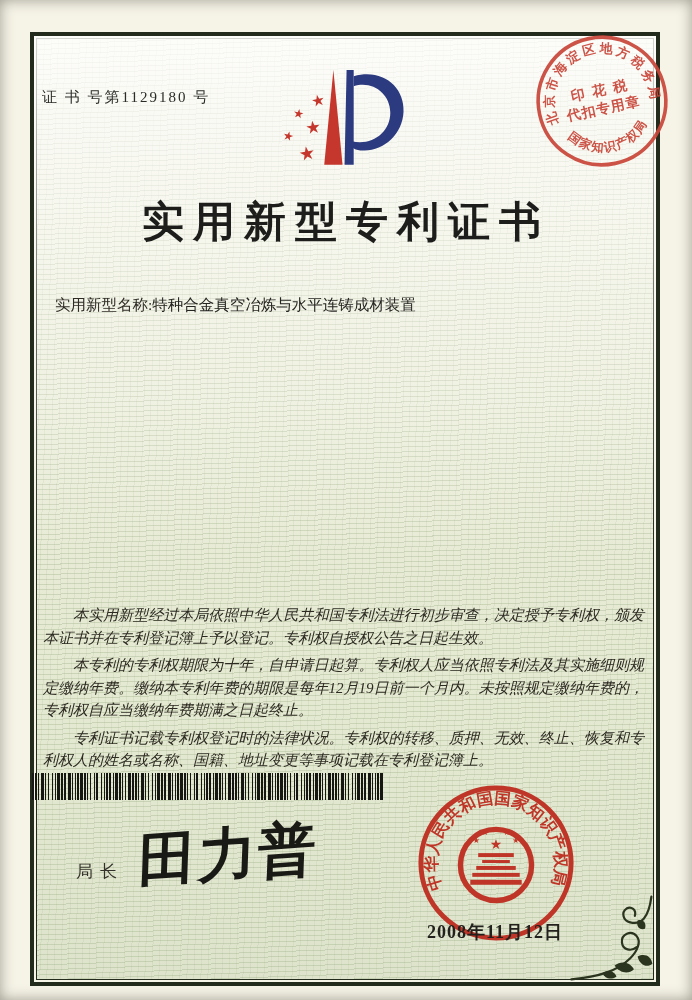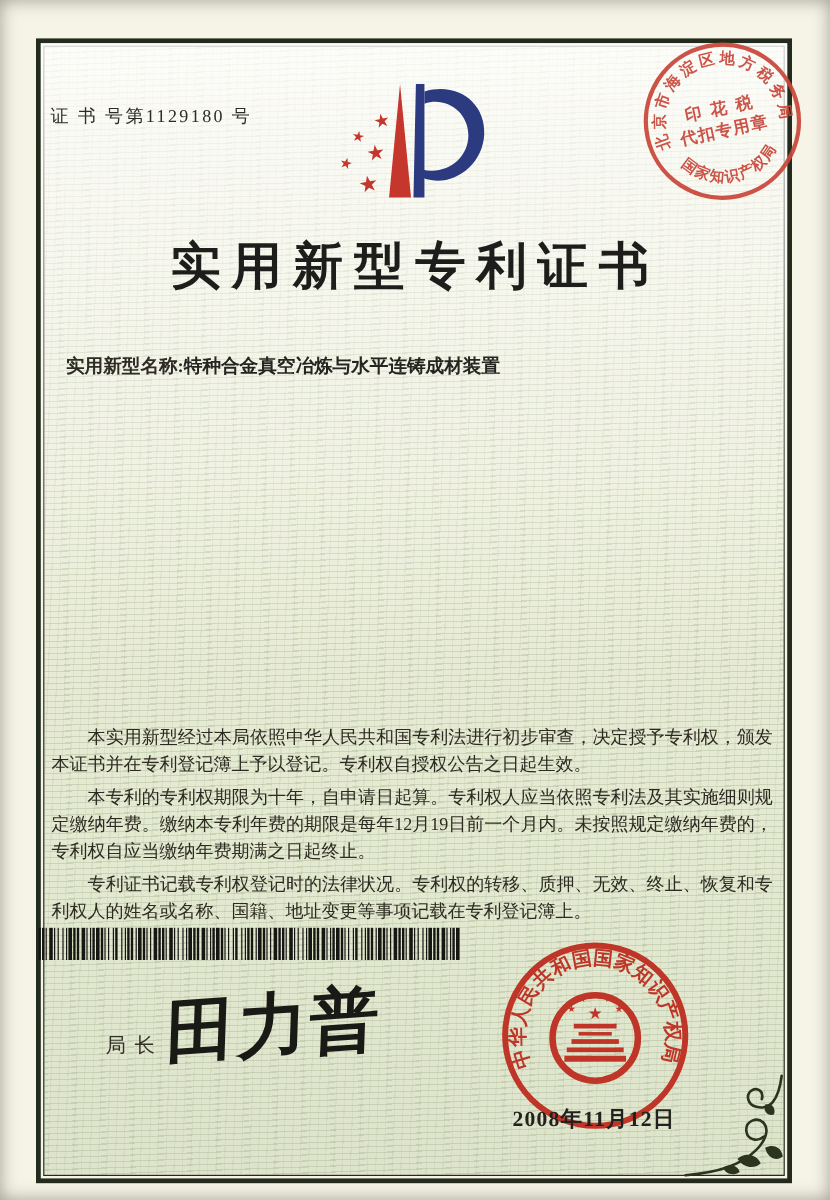--- a/index.html
+++ b/index.html
@@ -40,38 +40,38 @@
     position:absolute;left:530px;top:28px;width:144px;height:146px;
     transform:rotate(-12deg);opacity:.93;
   }
   .title{
     position:absolute;left:0;right:0;top:194px;
     text-align:center;font-size:42px;font-weight:700;
     letter-spacing:9px;color:#1d1d1b;
   }
   
   .fields{position:absolute;left:55px;right:55px;top:295px;}
-  .field-row{margin-bottom:33px;font-size:15.5px;color:#2e2a24;height:21px;font-weight:bold;}
+  .field-row{margin-bottom:33px;font-size:15.5px;color:#2e2a24;height:21px;}
   .field-label{display:inline-block;color:#2e2a24;}
   .field-value{color:#262420;}
   
-  .paras{position:absolute;left:43px;right:48px;top:604px;}
+  .paras{position:absolute;left:43px;right:48px;top:604px;font-style:italic;}
   .paras p{
     margin:0 0 5px 0;font-size:15px;line-height:22.5px;
     text-indent:2em;text-align:justify;color:#2d2a22;
   }
   
   .barcode{
     position:absolute;left:32px;top:773px;width:352px;height:27px;
     display:flex;align-items:stretch;overflow:hidden;
   }
   .barcode b{display:block;height:100%;background:#161613;flex:0 0 auto;}
   
   .director-label{
-    position:absolute;left:88px;top:860px;
+    position:absolute;left:76px;top:860px;
     font-size:17px;letter-spacing:7px;color:#33302a;
   }
   .director-signature{
     position:absolute;left:138px;top:816px;width:190px;
     font-size:58px;font-weight:700;color:#191915;
     transform:rotate(-4deg) skewX(-6deg);letter-spacing:2px;
   }
   
   .seal{position:absolute;left:413px;top:780px;width:166px;height:166px;}
   .seal-date{

